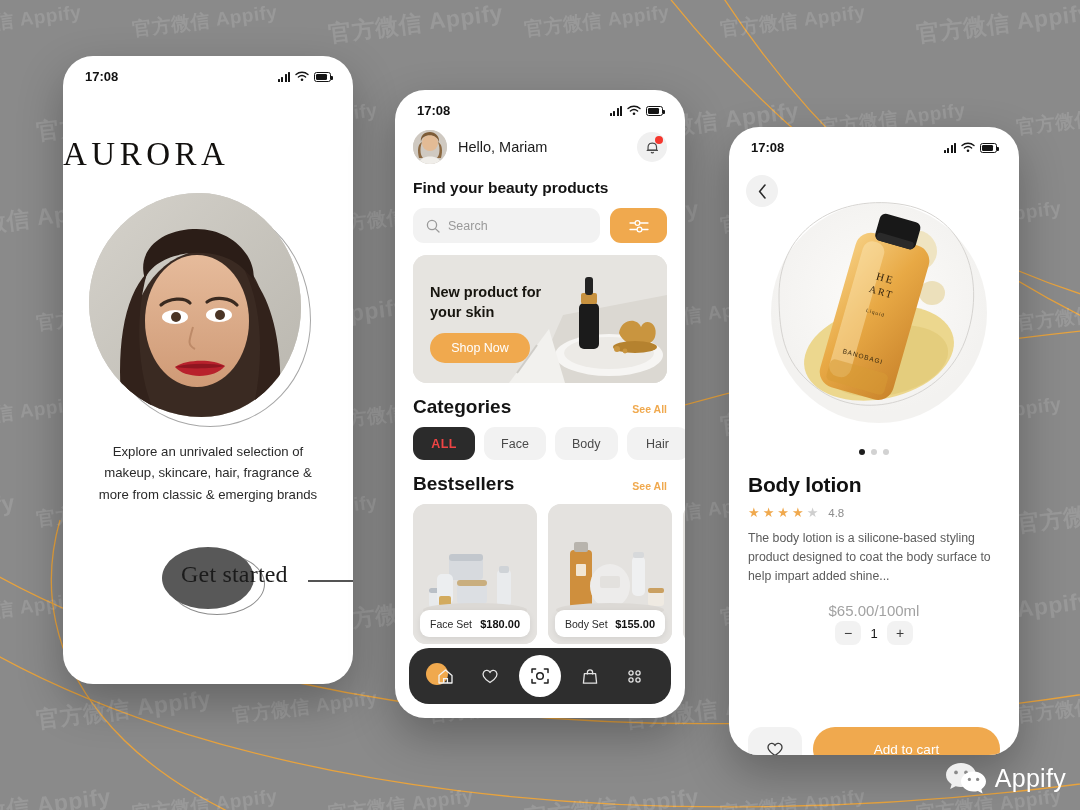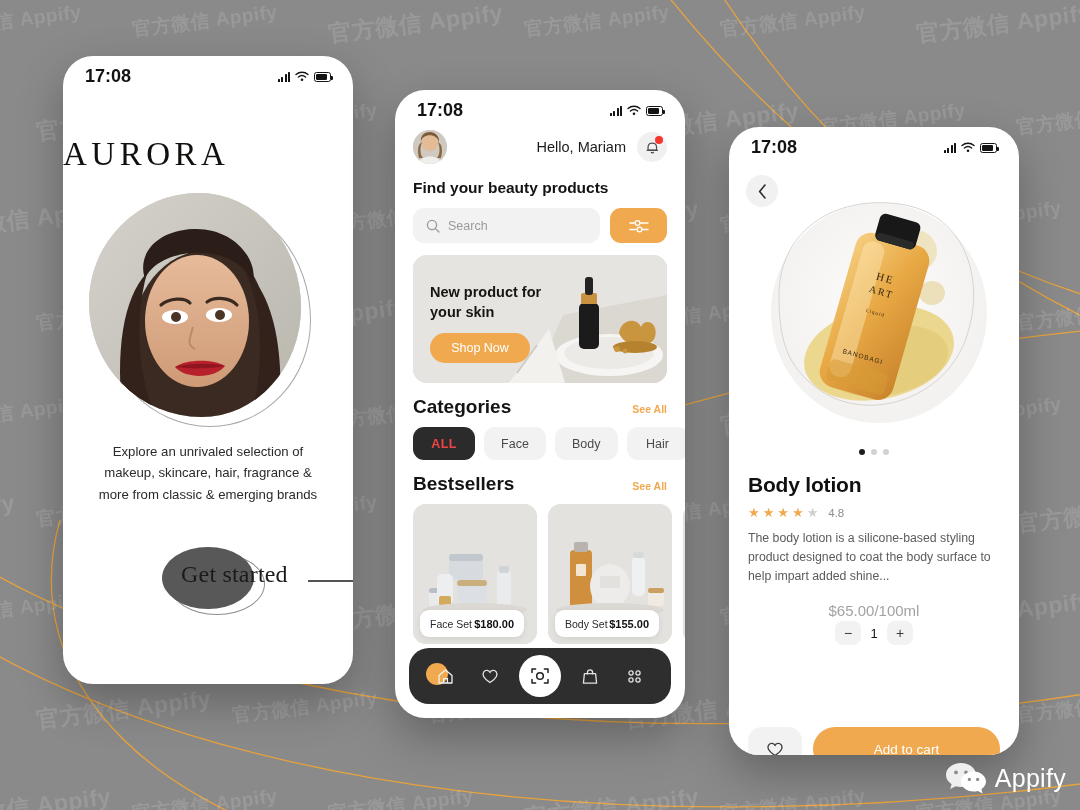--- a/index.html
+++ b/index.html
@@ -32,21 +32,21 @@
     overflow: hidden;
     box-shadow: 0 18px 45px rgba(0,0,0,0.28);
   }
   #phone1 { left: 63px;  top: 56px;  width: 290px; height: 628px; }
   #phone2 { left: 395px; top: 90px;  width: 290px; height: 628px; }
   #phone3 { left: 729px; top: 127px; width: 290px; height: 628px; }
 
   .status-bar {
     height: 34px; display: flex; align-items: center;
     justify-content: space-between; padding: 6px 22px 0 22px;
-    font-size: 18px; font-weight: 700; color: #121212;
+    font-size: 13px; font-weight: 700; color: #121212;
   }
   .status-icons { display: flex; align-items: flex-end; gap: 5px; }
   .sig { display: flex; align-items: flex-end; gap: 1.5px; height: 10px; }
   .sig i { display: block; width: 2px; background: #141414; border-radius: .5px; }
   .sig i:nth-child(1) { height: 3px; }
   .sig i:nth-child(2) { height: 5px; }
   .sig i:nth-child(3) { height: 7.5px; }
   .sig i:nth-child(4) { height: 10px; }
   .batt {
     width: 17px; height: 9.5px; border: 1.3px solid #141414;
@@ -91,21 +91,21 @@
   }
   .cta-label {
     position: absolute; left: 118px; top: 14px;
     font-family: "Liberation Serif", serif; font-size: 24px; color: #1b1b1b;
     letter-spacing: .2px;
   }
   .cta-arrow { position: absolute; left: 245px; top: 28px; width: 58px; height: 12px; }
 
   
   .s2 { padding: 0 18px; }
-  .greet-row { display: flex; align-items: center; gap: 11px; margin-top: 6px; text-align: right; }
+  .greet-row { display: flex; align-items: center; gap: 11px; margin-top: 6px; }
   .avatar {
     width: 34px; height: 34px; border-radius: 50%; overflow: hidden;
     background: #d7d2cb; flex: none;
   }
   .avatar svg { width: 100%; height: 100%; display: block; }
   .greet-text { font-size: 14.5px; color: #1c1c1c; flex: 1; }
   .bell-btn {
     width: 30px; height: 30px; border-radius: 50%; background: #f0f0f0;
     display: flex; align-items: center; justify-content: center; position: relative; flex: none;
   }
@@ -151,21 +151,21 @@
     display: flex; align-items: center; justify-content: center; flex: none;
   }
   .chip.active { background: #2b2b2b; color: #ef4444; font-weight: 600; letter-spacing: .4px; }
   .cards { display: flex; gap: 11px; }
   .pcard {
     width: 124px; height: 140px; border-radius: 13px; flex: none;
     background: #e3e1de; position: relative; overflow: hidden;
   }
   .pcard svg.prod { position: absolute; inset: 0; width: 100%; height: 100%; }
   .pcard-label {
-    position: absolute; left: 7px; right: 13px; bottom: 7px; height: 27px;
+    position: absolute; left: 7px; right: 7px; bottom: 7px; height: 27px;
     background: #fff; border-radius: 9px; display: flex; align-items: center;
     justify-content: space-between; padding: 0 10px;
     box-shadow: 0 2px 6px rgba(0,0,0,0.08);
   }
   .pname { font-size: 10.5px; color: #2b2b2b; }
   .pprice { font-size: 11px; font-weight: 700; color: #111; }
   .tabbar {
     position: absolute; left: 14px; right: 14px; bottom: 14px; height: 56px;
     background: #2e2e2e; border-radius: 20px; display: flex;
     align-items: center; justify-content: space-around; padding: 0 14px;

